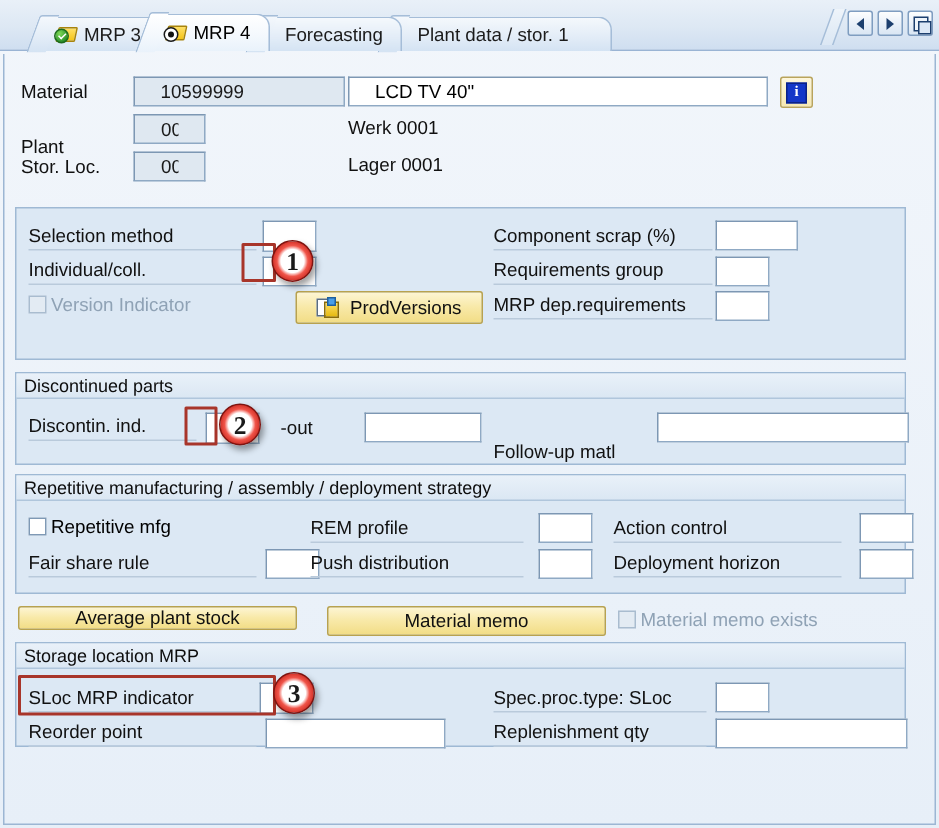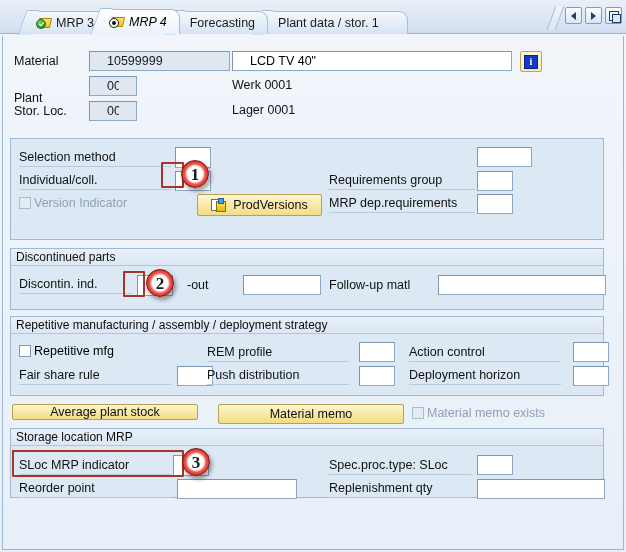--- a/index.html
+++ b/index.html
@@ -55,21 +55,20 @@
     border-top: 1px solid #a5bdd8;
     transform: skewX(-20deg);
     border-radius: 2px 0 0 0;
     z-index: -1;
   }
   .tab.active {
     background: linear-gradient(to bottom, #ffffff 0%, #f3f8fd 60%, #e9f2fb 100%);
     z-index: 5;
     height: 25px;
     color: #000;
-    font-style: italic;
   }
   .tab.active::before {
     background: linear-gradient(to bottom, #ffffff 0%, #f3f8fd 60%, #e9f2fb 100%);
     height: 26px;
   }
   .tab .tlabel { margin-left: 3px; }
 
   
   .ticon { width: 15px; height: 14px; position: relative; flex: 0 0 auto; margin-right: 1px; }
   .ticon .folder {
@@ -362,20 +361,23 @@
 
       <div class="btn-yellow" style="left:186px;top:55px;width:125px;height:22px;">
         <span class="prodicon">
           <span class="p1"></span>
             <span class="p2"></span>
             <span class="p3"></span>
         </span>
         <span>ProdVersions</span>
       </div>
 
+      <div class="fldrow" style="left:318px; top:10px;">
+        <span class="flabel" style="width:146px;">Component scrap (%)</span>
+      </div>
       <input class="inp" style="position: absolute; left: 466px; top: 8px; width: 55px;" value="">
 
       <div class="fldrow" style="left:318px; top:33px;">
         <span class="flabel" style="width:146px;">Requirements group</span>
       </div>
       <input class="inp" style="position: absolute; left: 466px; top: 32px; width: 17px;" value="">
 
       <div class="fldrow" style="left:318px; top:56px;">
         <span class="flabel" style="width:146px;">MRP dep.requirements</span>
       </div>
@@ -389,21 +391,21 @@
 
       <div class="fldrow" style="left:8px; top:10px;">
         <span class="flabel" style="width:112px;">Discontin. ind.</span>
       </div>
       <input class="inp" style="position: absolute; left: 126px; top: 9px; width: 16px; height: 21px;" value="">
 
       <span class="flabel" style="position:absolute;left:176px;top:11px;width:52px;border-bottom:none;">-out</span>
       <input class="inp" style="position: absolute; left: 232px; top: 9px; width: 78px;" value="">
 
       <div class="fldrow" style="left:318px; top:11px;">
-        <span class="flabel" style="width:100px;border-bottom:none;">Follow-up matl</span>
+        <span class="flabel" style="width:100px;border-bottom:none;margin-top:16px;">Follow-up matl</span>
       </div>
       <input class="inp" style="position: absolute; left: 427px; top: 9px; width: 168px;" value="">
     </div>
   </div>
 
   <div class="group" style="left:10px; top:316px; width:594px; height:80px;">
     <div class="ghead">Repetitive manufacturing / assembly / deployment strategy</div>
     <div class="gbody" style="height:62px;">
 
       <div class="fldrow" style="left:8px; top:10px;">

